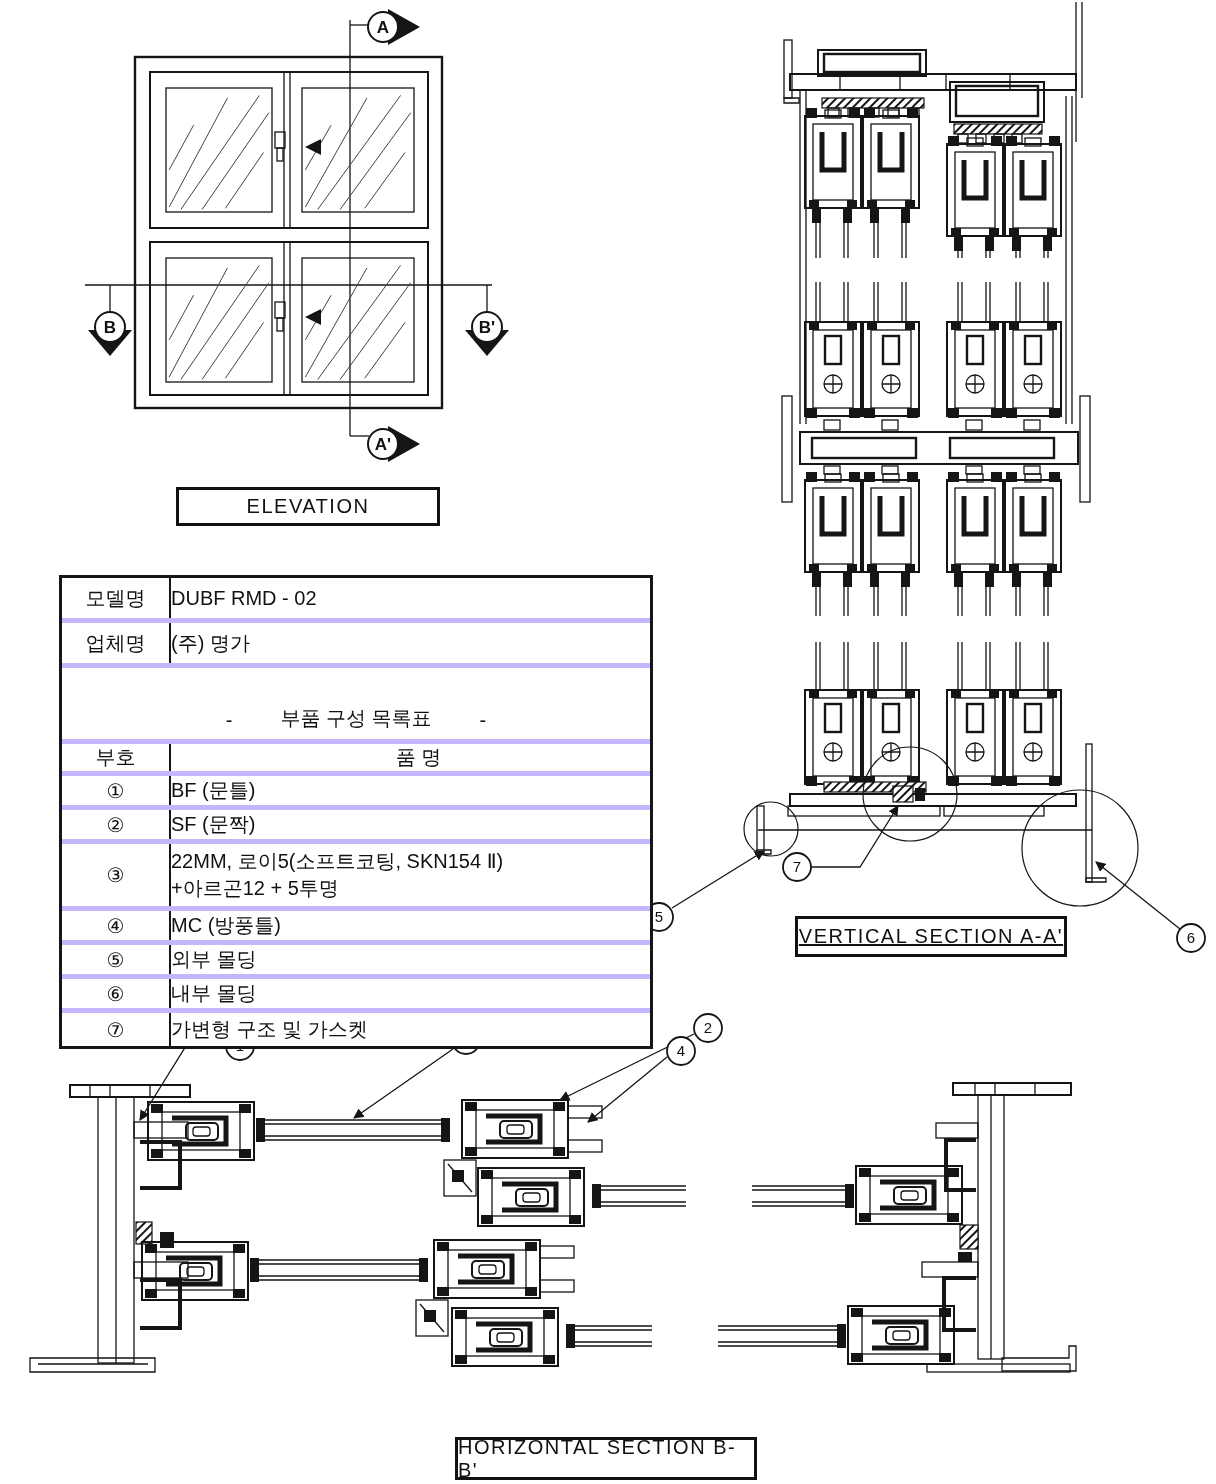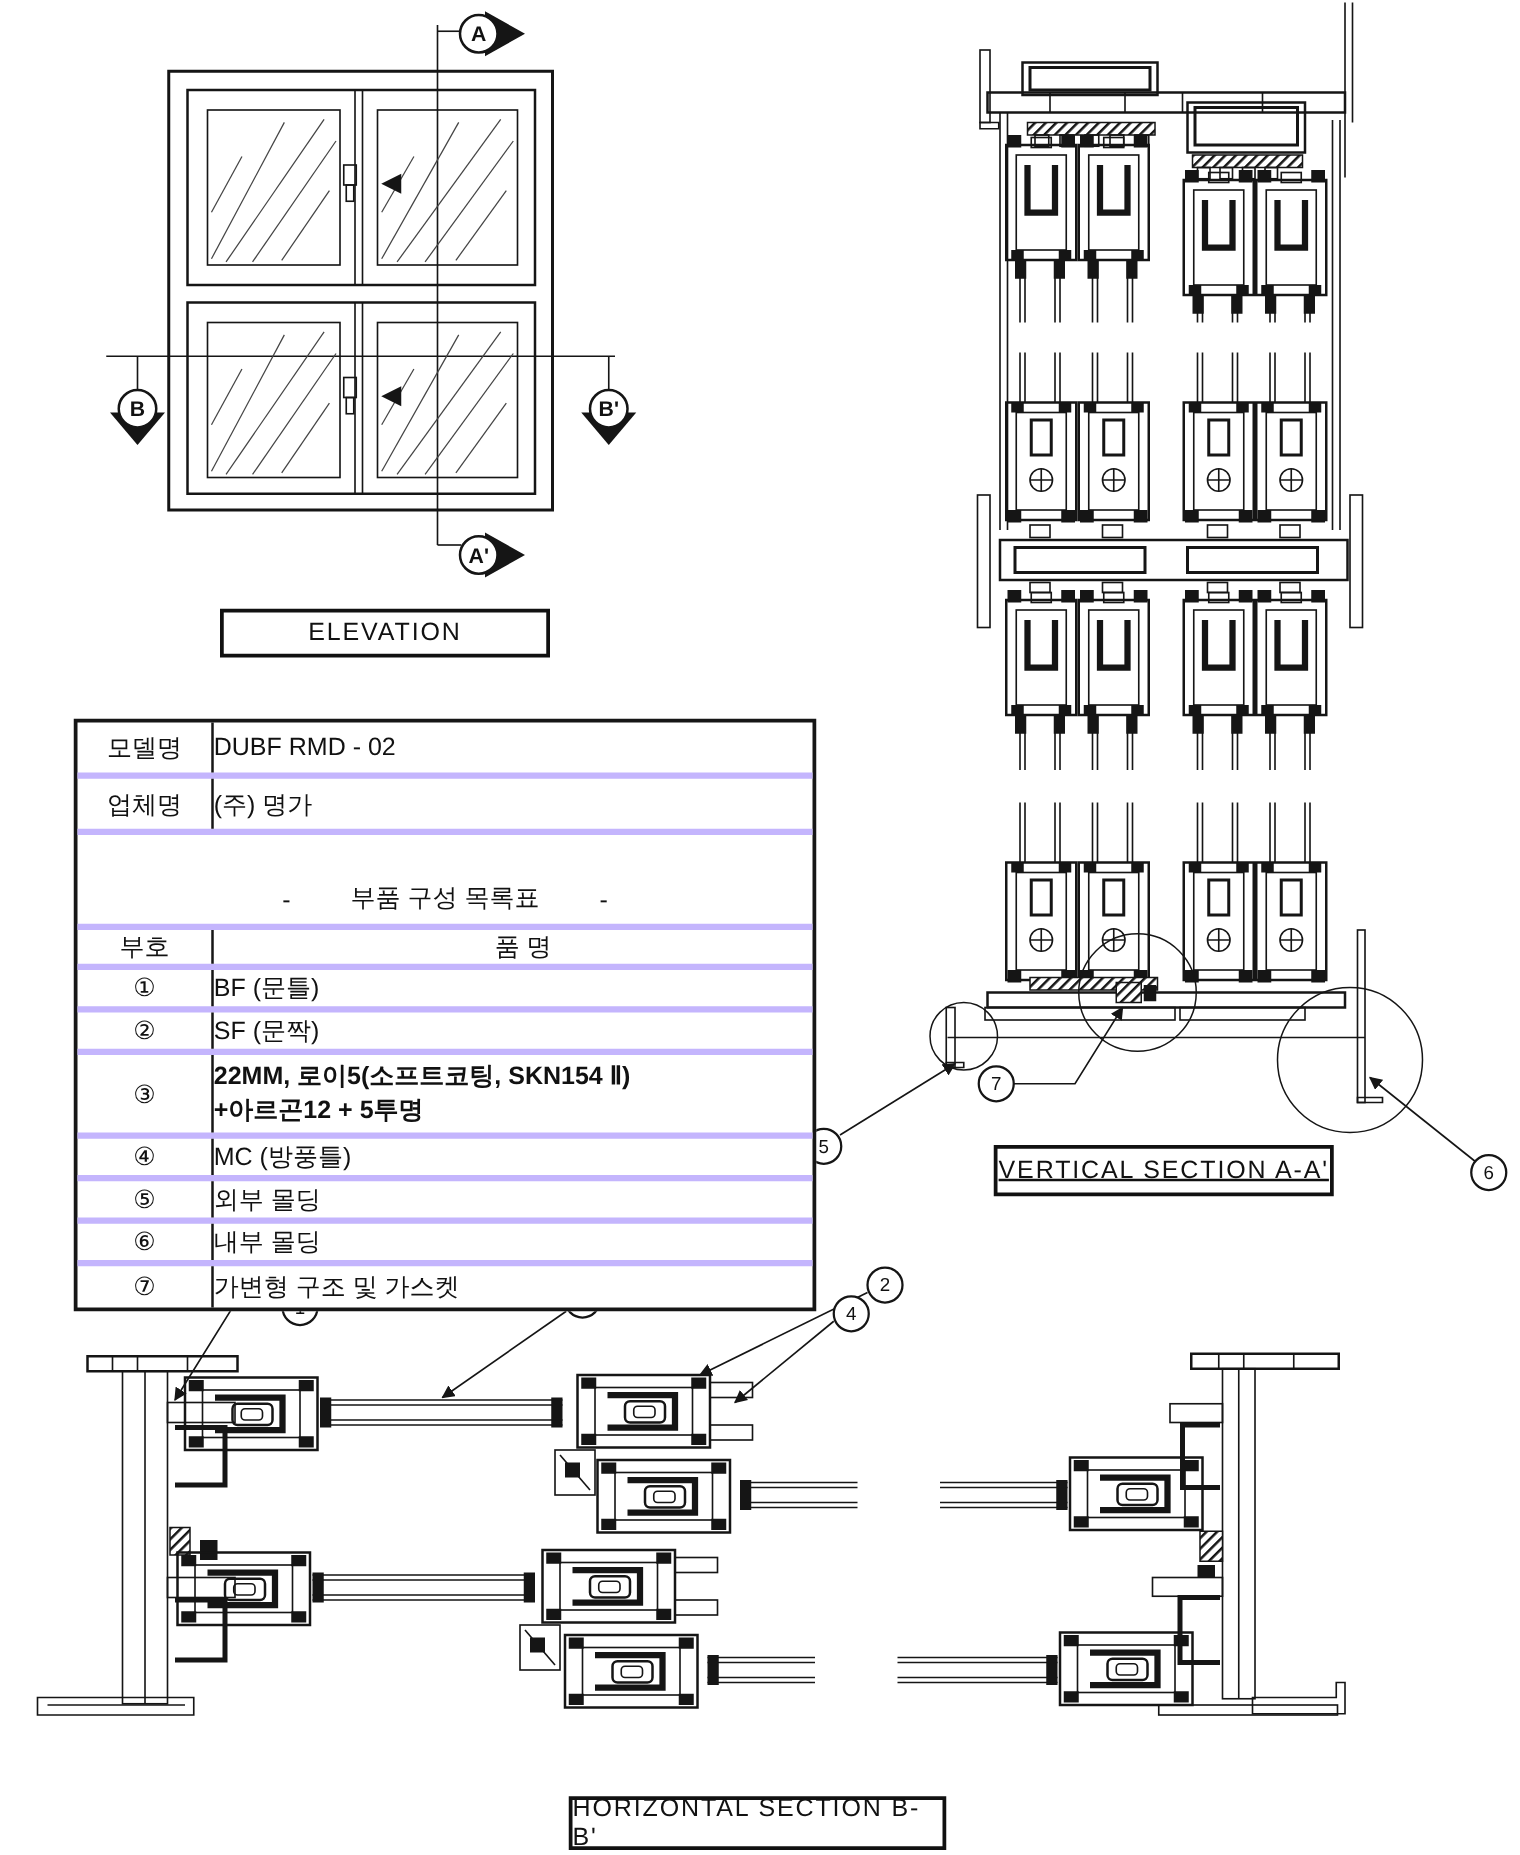--- a/index.html
+++ b/index.html
@@ -21,21 +21,21 @@
             font-size:20px;letter-spacing:1.5px;background:#fff;font-weight:500;}
   
   .ptable{position:absolute;left:15px;top:575px;width:588px;border:3px solid #161616;font-size:20px;background:#fff;margin-left:44px;}
   .tr{display:flex;}
   .tr + .tr{border-top:5px solid #c4b5fd;}
   .c1{width:107px;border-right:2px solid #161616;display:flex;align-items:center;justify-content:center;flex:none;}
   .c2{flex:1;display:flex;align-items:center;padding-left:0;}
   .c2.center{justify-content:center;padding-left:16px;}
   .h38{height:40px;} .h64{height:64px;} .h26{height:27px;justify-content:center;} .h29{height:29px;} .h62{height:62px;} .h32{height:33px;}
   .title-row{justify-content:center;align-items:flex-end;gap:48px;padding-bottom:7px;}
-  .two-line{flex-direction:column;align-items:flex-start;justify-content:center;line-height:1.35;font-weight:bold;}
+  .two-line{flex-direction:column;align-items:flex-start;justify-content:center;line-height:1.35;}
 </style>
 </head>
 <body>
 <div id="canvas">
 
 <svg width="1216" height="1484" viewBox="0 0 1216 1484">
   <defs>
     <marker id="arr" viewBox="0 0 10 10" refX="9" refY="5" markerWidth="8" markerHeight="8" orient="auto">
       <path d="M0,0 L10,5 L0,10 z" fill="#151515"></path>
     </marker>

